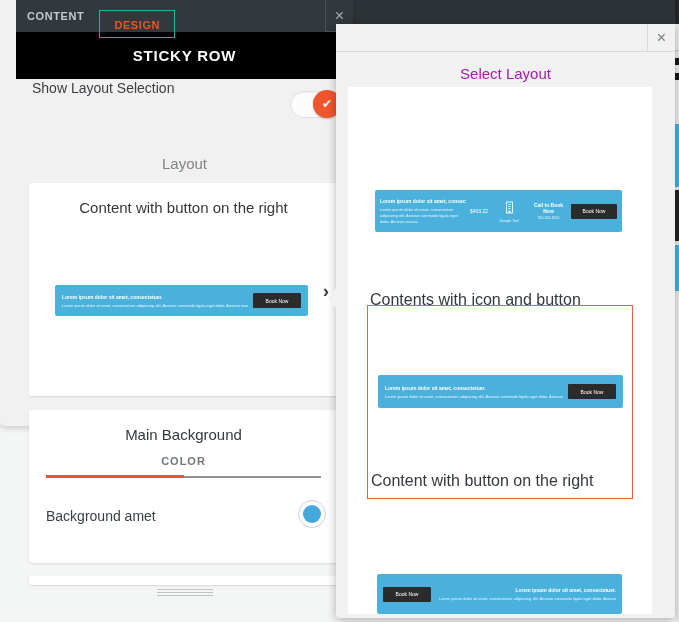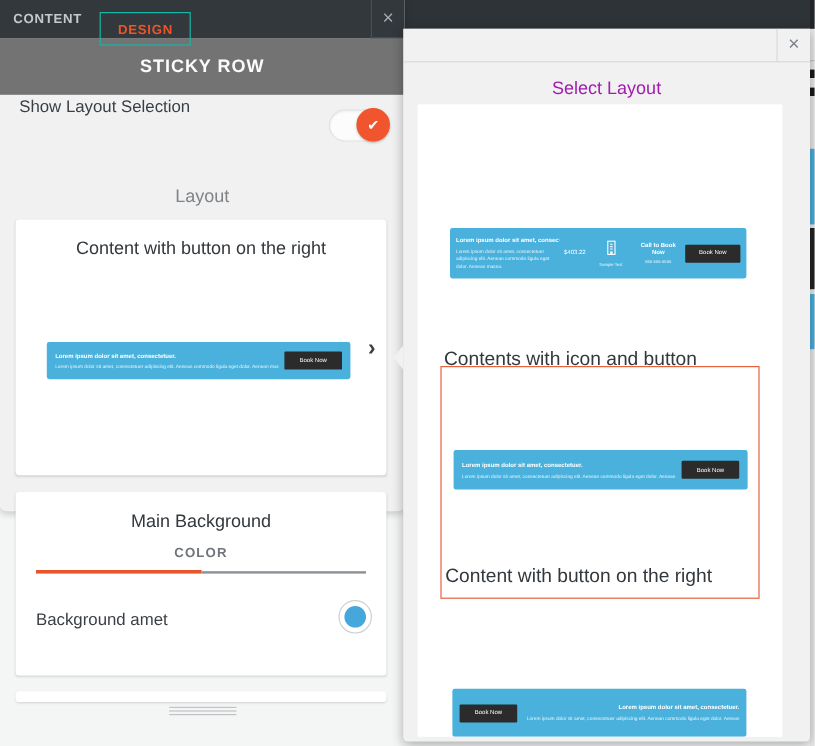--- a/index.html
+++ b/index.html
@@ -12,30 +12,30 @@
   .sl1{top:0;height:24px;background:#212528;}
   .sl2{top:50px;height:1px;background:#c3c7ca;}
   .sl3{top:58px;height:7px;background:#17191b;}
   .sl4{top:73px;height:7px;background:#17191b;}
   .sl5{top:124px;height:63px;background:#49b1dc;}
   .sl6{top:190px;height:51px;background:#212325;}
   .sl7{top:245px;height:46px;background:#49b1dc;}
 
   
   .panel{position:absolute;left:0;top:0;width:337px;height:426px;background:#f1f1f1;z-index:3;
-         border-radius:0 0 5px 5px;box-shadow:0 2px 6px rgba(0,0,0,.18);}
+         border-radius:0 0 5px 5px;box-shadow:0 2px 6px rgba(0,0,0,.18);padding-left:16px;}
   .tabbar{height:32px;background:#33383c;display:flex;align-items:center;position:relative;}
   .tab{font-size:11px;font-weight:700;letter-spacing:.6px;cursor:pointer;}
   .tab-content{color:#c3c9cd;margin-left:11px;}
   .tab-design{color:#ef5326;border:1px solid #14b8a6;margin-left:15px;height:28px;line-height:28px;
               padding:0 14px;margin-top:16px;box-sizing:border-box;}
   .panel-close{position:absolute;right:0;top:0;width:27px;height:31px;border-left:1px solid #4a5156;
                border-bottom:1px solid #4a5156;color:#a6adb2;font-size:16px;display:flex;
                align-items:center;justify-content:center;cursor:pointer;}
-  .panel-header{height:47px;background:#737373;color:#fbfbfb;font-size:15px;font-weight:600;
+  .panel-header{height:47px;background:#000000;color:#fbfbfb;font-size:15px;font-weight:600;
                 letter-spacing:.8px;display:flex;align-items:center;justify-content:center;}
   .panel-body{position:relative;height:519px;}
 
   .toggle-row{position:relative;height:52px;}
   .toggle-label{position:absolute;left:16px;top:1px;font-size:14px;color:#3a3f44;}
   .toggle{position:absolute;right:13px;top:12px;width:48px;height:25px;border-radius:14px;
           background:#fcfcfc;border:1px solid #e2e2e2;box-shadow:inset 0 1px 2px rgba(0,0,0,.08);cursor:pointer;}
   .knob{position:absolute;right:-2px;top:-2px;width:28px;height:28px;border-radius:50%;background:#f1552d;
         color:#fff;font-size:12px;display:flex;align-items:center;justify-content:center;
         box-shadow:0 1px 2px rgba(0,0,0,.25);}

